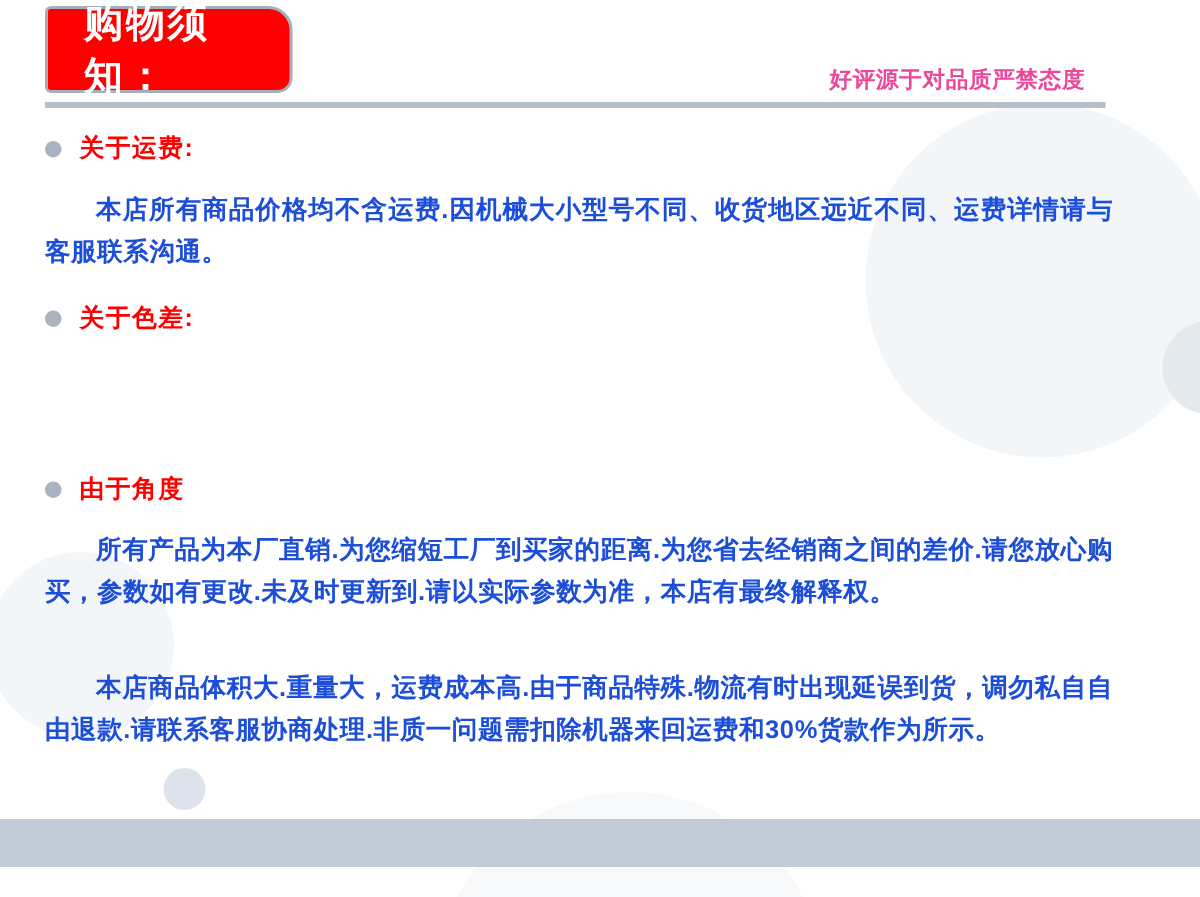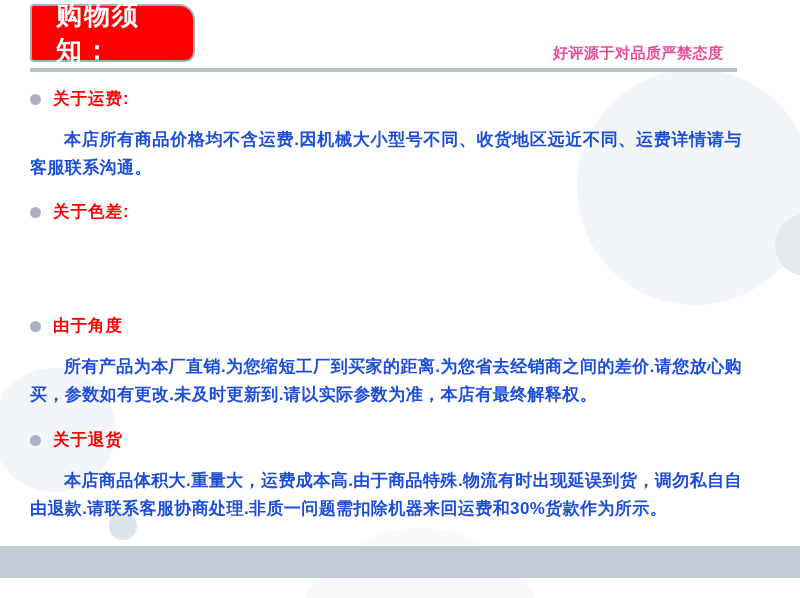--- a/index.html
+++ b/index.html
@@ -106,24 +106,20 @@
 
     <div class="section sec-3">
       <div class="sec-head">
         <span class="bullet"></span>
         <span class="sec-title">由于角度</span>
       </div>
       <p class="sec-body">所有产品为本厂直销.为您缩短工厂到买家的距离.为您省去经销商之间的差价.请您放心购买，参数如有更改.未及时更新到.请以实际参数为准，本店有最终解释权。</p>
     </div>
 
     <div class="section sec-4">
-      <div class="sec-head">
-        <span class="bullet"></span>
-        <span class="sec-title">关于退货</span>
-      </div>
       <p class="sec-body">本店商品体积大.重量大，运费成本高.由于商品特殊.物流有时出现延误到货，调勿私自自由退款.请联系客服协商处理.非质一问题需扣除机器来回运费和30%货款作为所示。</p>
     </div>
 
   </div>
 
   <div class="footer-band"></div>
 
 </div>
 
 </body></html>

